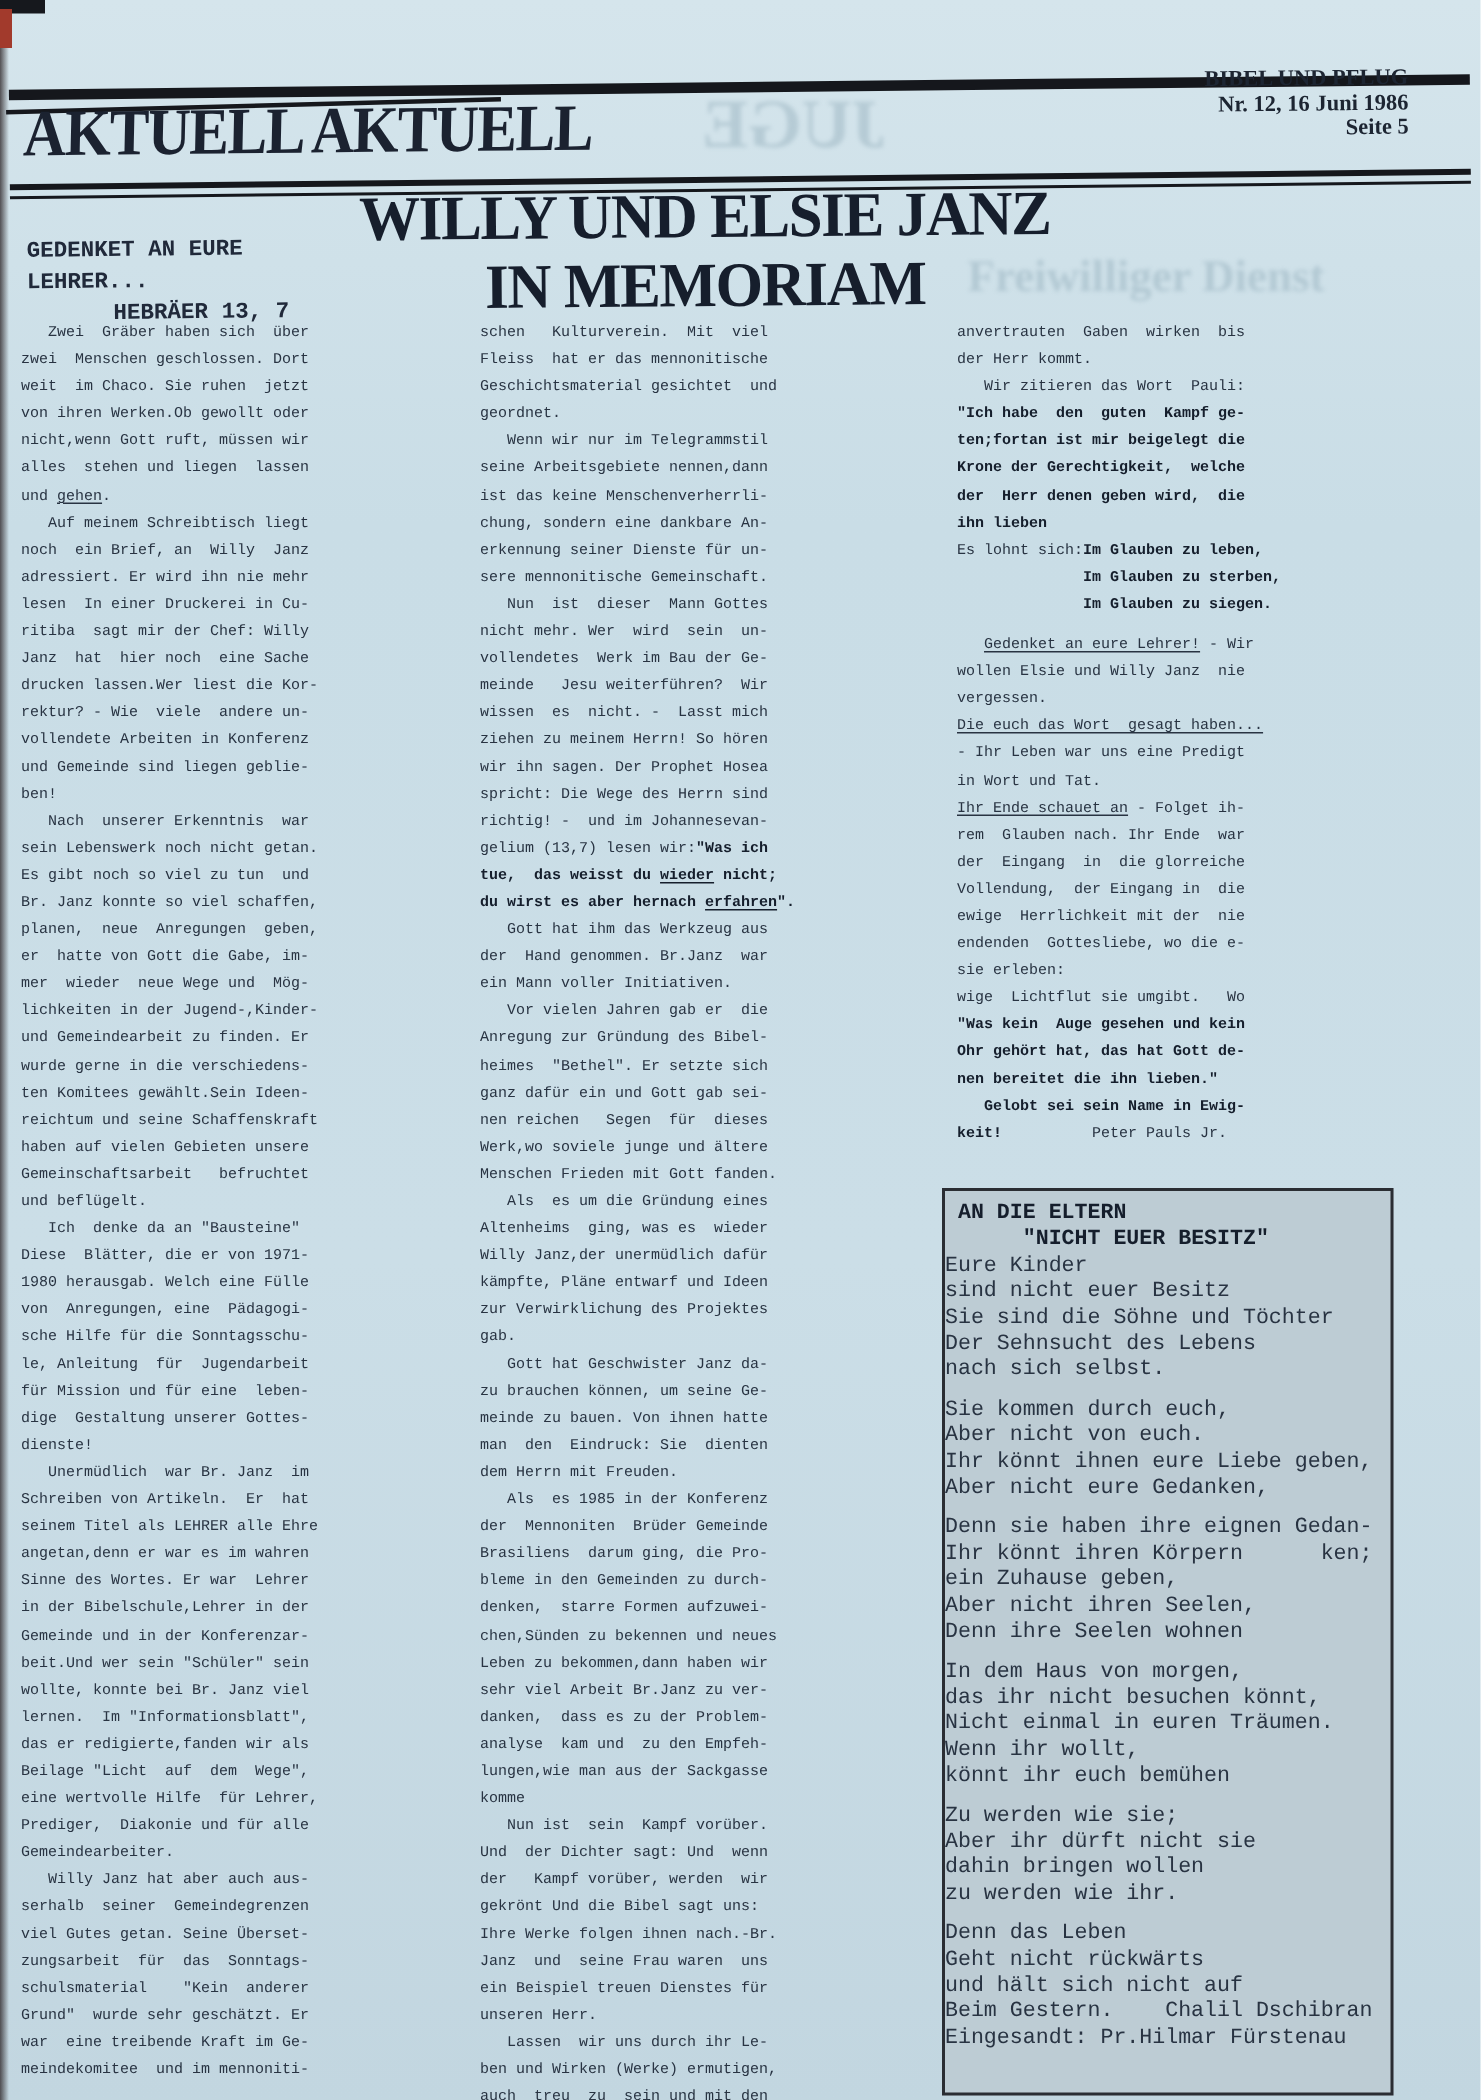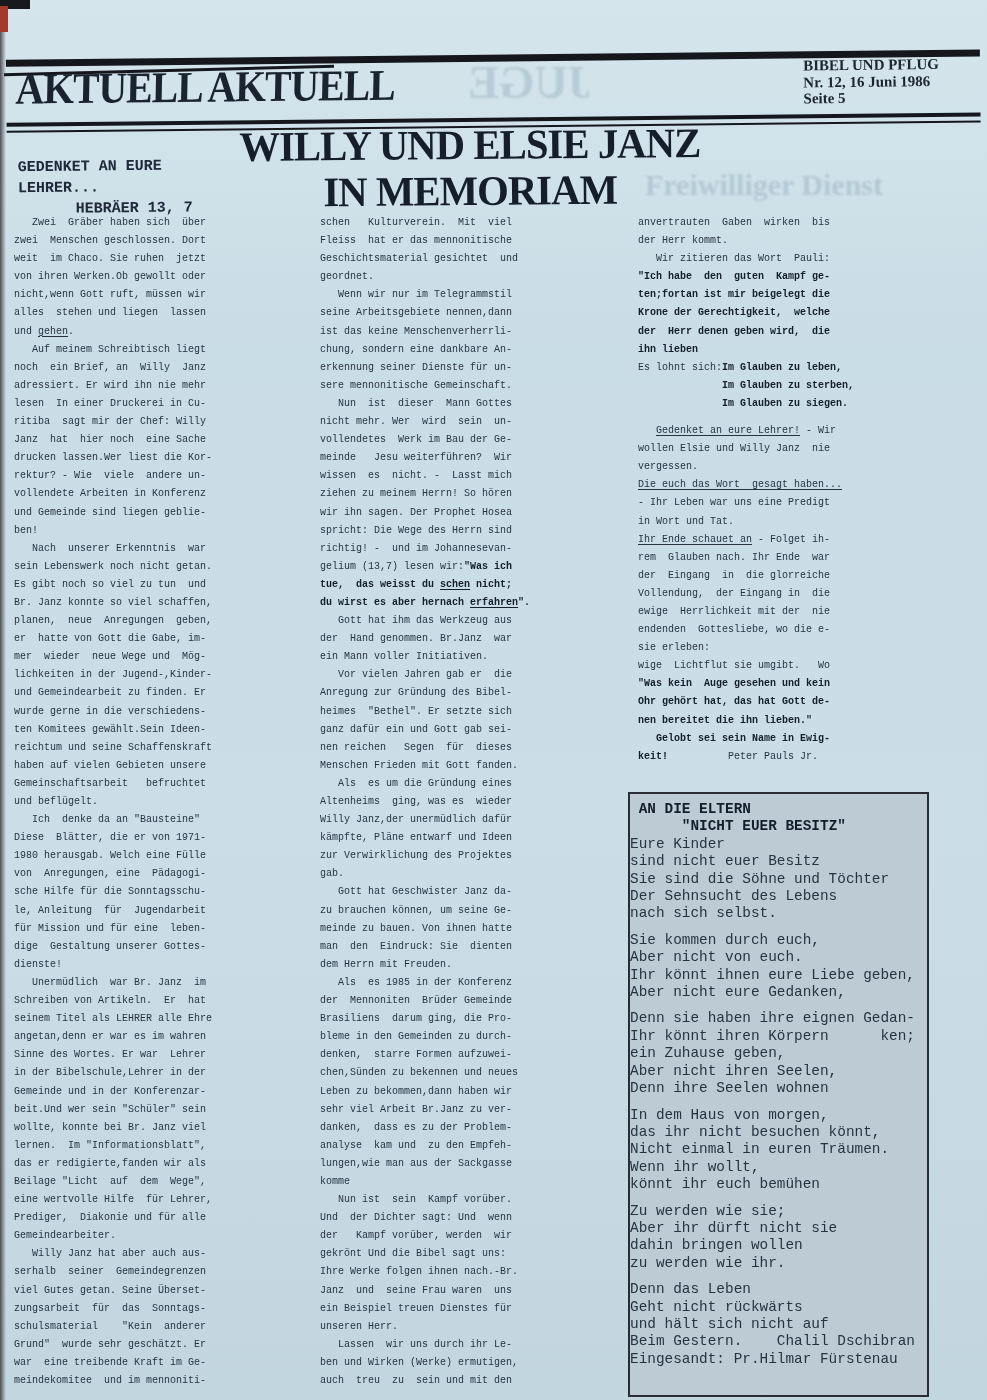--- a/index.html
+++ b/index.html
@@ -19,21 +19,21 @@
 
   
   .masthead{position:absolute;left:0;top:0;width:987px;height:130px;
     transform:rotate(-0.6deg);transform-origin:95% 50%;}
   .rule-top{position:absolute;left:6px;top:50px;width:974px;height:7px;background:#15171c;}
   .rule-top-thin{position:absolute;left:4px;top:61px;width:330px;height:3px;background:#15171c;
     transform:rotate(-0.9deg);}
   .section-title{position:absolute;left:16px;top:58px;margin:0;
     font-family:"Liberation Serif",serif;font-weight:bold;font-size:44px;line-height:1;
     color:#1b2230;letter-spacing:-1px;transform:scaleX(.9) skewX(-2deg);transform-origin:0 0;}
-  .issue-block{position:absolute;right:48px;top:56px;
+  .issue-block{position:absolute;right:48px;top:44px;text-align:right;
     font-family:"Liberation Serif",serif;font-weight:bold;font-size:15px;line-height:16.5px;
     color:#1d2532;}
   .rule-bottom-a{position:absolute;left:6px;top:113px;width:974px;height:4px;background:#15171c;}
   .rule-bottom-b{position:absolute;left:6px;top:121px;width:974px;height:2px;background:#15171c;}
 
   
   .ghost{position:absolute;font-family:"Liberation Serif",serif;font-weight:bold;
     color:#7f9dac;pointer-events:none;}
   .ghost-juge{left:468px;top:56px;font-size:46px;opacity:.33;transform:scaleX(-1);
     filter:blur(1.3px);}
@@ -186,30 +186,31 @@
       <div class="ln">   Nun  ist  dieser  Mann Gottes</div>
       <div class="ln">nicht mehr. Wer  wird  sein  un-</div>
       <div class="ln">vollendetes  Werk im Bau der Ge-</div>
       <div class="ln">meinde   Jesu weiterführen?  Wir</div>
       <div class="ln">wissen  es  nicht. -  Lasst mich</div>
       <div class="ln">ziehen zu meinem Herrn! So hören</div>
       <div class="ln">wir ihn sagen. Der Prophet Hosea</div>
       <div class="ln">spricht: Die Wege des Herrn sind</div>
       <div class="ln">richtig! -  und im Johannesevan-</div>
       <div class="ln">gelium (13,7) lesen wir:<b>"Was ich</b></div>
-      <div class="ln"><b>tue,  das weisst du <u>schen</u> nicht;</b></div>
+      <div class="ln"><b>tue,  das weisst du <u>wieder</u> nicht;</b></div>
       <div class="ln"><b>du wirst es aber hernach <u>erfahren</u>".</b></div>
       <div class="ln">   Gott hat ihm das Werkzeug aus</div>
       <div class="ln">der  Hand genommen. Br.Janz  war</div>
       <div class="ln">ein Mann voller Initiativen.</div>
       <div class="ln">   Vor vielen Jahren gab er  die</div>
       <div class="ln">Anregung zur Gründung des Bibel-</div>
       <div class="ln">heimes  "Bethel". Er setzte sich</div>
       <div class="ln">ganz dafür ein und Gott gab sei-</div>
       <div class="ln">nen reichen   Segen  für  dieses</div>
+      <div class="ln">Werk,wo soviele junge und ältere</div>
       <div class="ln">Menschen Frieden mit Gott fanden.</div>
       <div class="ln">   Als  es um die Gründung eines</div>
       <div class="ln">Altenheims  ging, was es  wieder</div>
       <div class="ln">Willy Janz,der unermüdlich dafür</div>
       <div class="ln">kämpfte, Pläne entwarf und Ideen</div>
       <div class="ln">zur Verwirklichung des Projektes</div>
       <div class="ln">gab.</div>
       <div class="ln">   Gott hat Geschwister Janz da-</div>
       <div class="ln">zu brauchen können, um seine Ge-</div>
       <div class="ln">meinde zu bauen. Von ihnen hatte</div>

